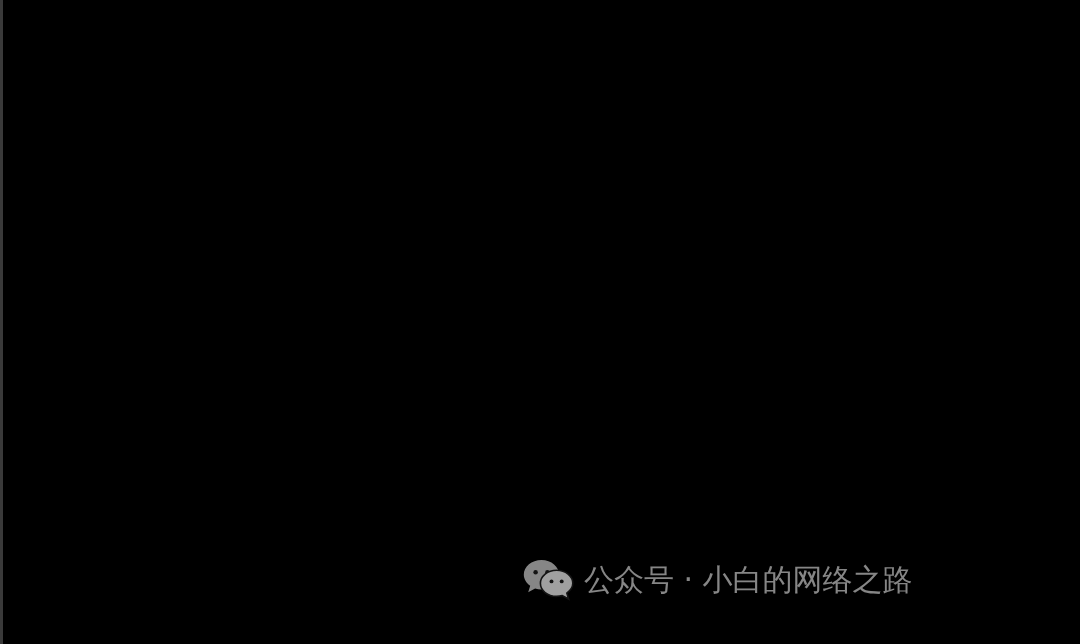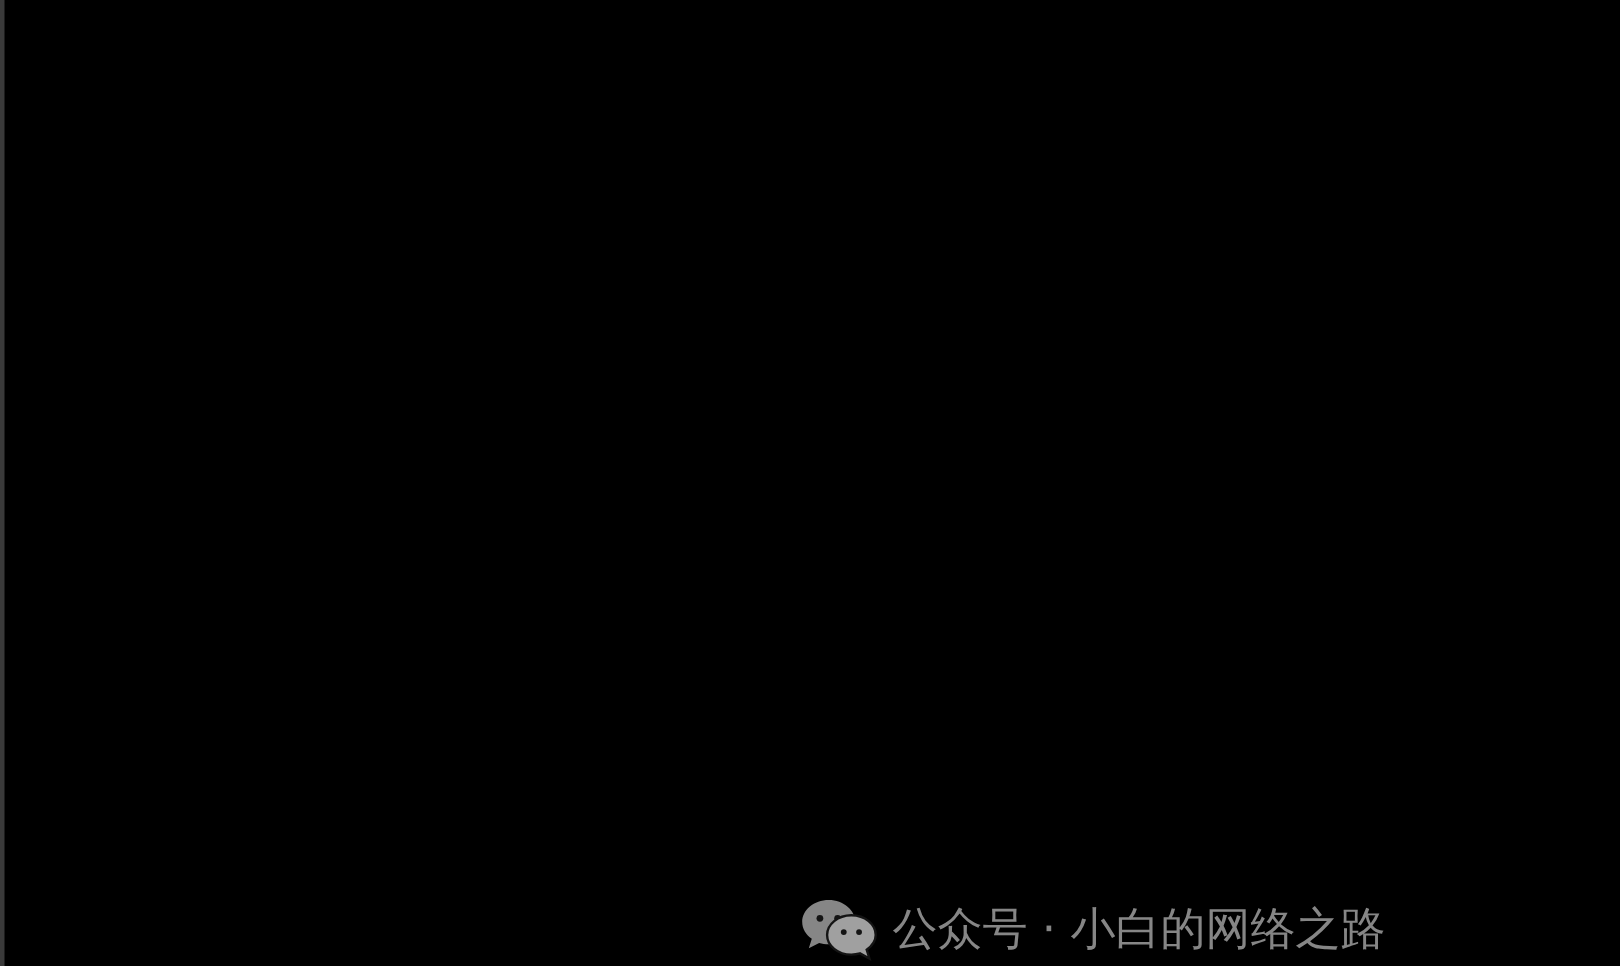--- a/index.html
+++ b/index.html
@@ -27,28 +27,27 @@
     font-size: 15.2px;
     line-height: 22.2px;
     color: #1f9e30;
     white-space: pre;
     letter-spacing: 0.28px;
     text-shadow: 0 0 1px rgba(31,158,48,0.45);
   }
   
   #watermark {
     position: absolute;
-    left: 531px;
+    left: 520px;
     top: 558px;
     display: flex;
     align-items: center;
     gap: 9px;
     pointer-events: none;
     opacity: 0.80;
-    margin-top: 40px;
   }
   #watermark .wm-logo {
     width: 52px;
     height: 44px;
     flex: 0 0 auto;
   }
   #watermark .wm-text {
     font-family: "DejaVu Sans", "Liberation Sans", sans-serif;
     font-size: 30px;
     line-height: 1;

